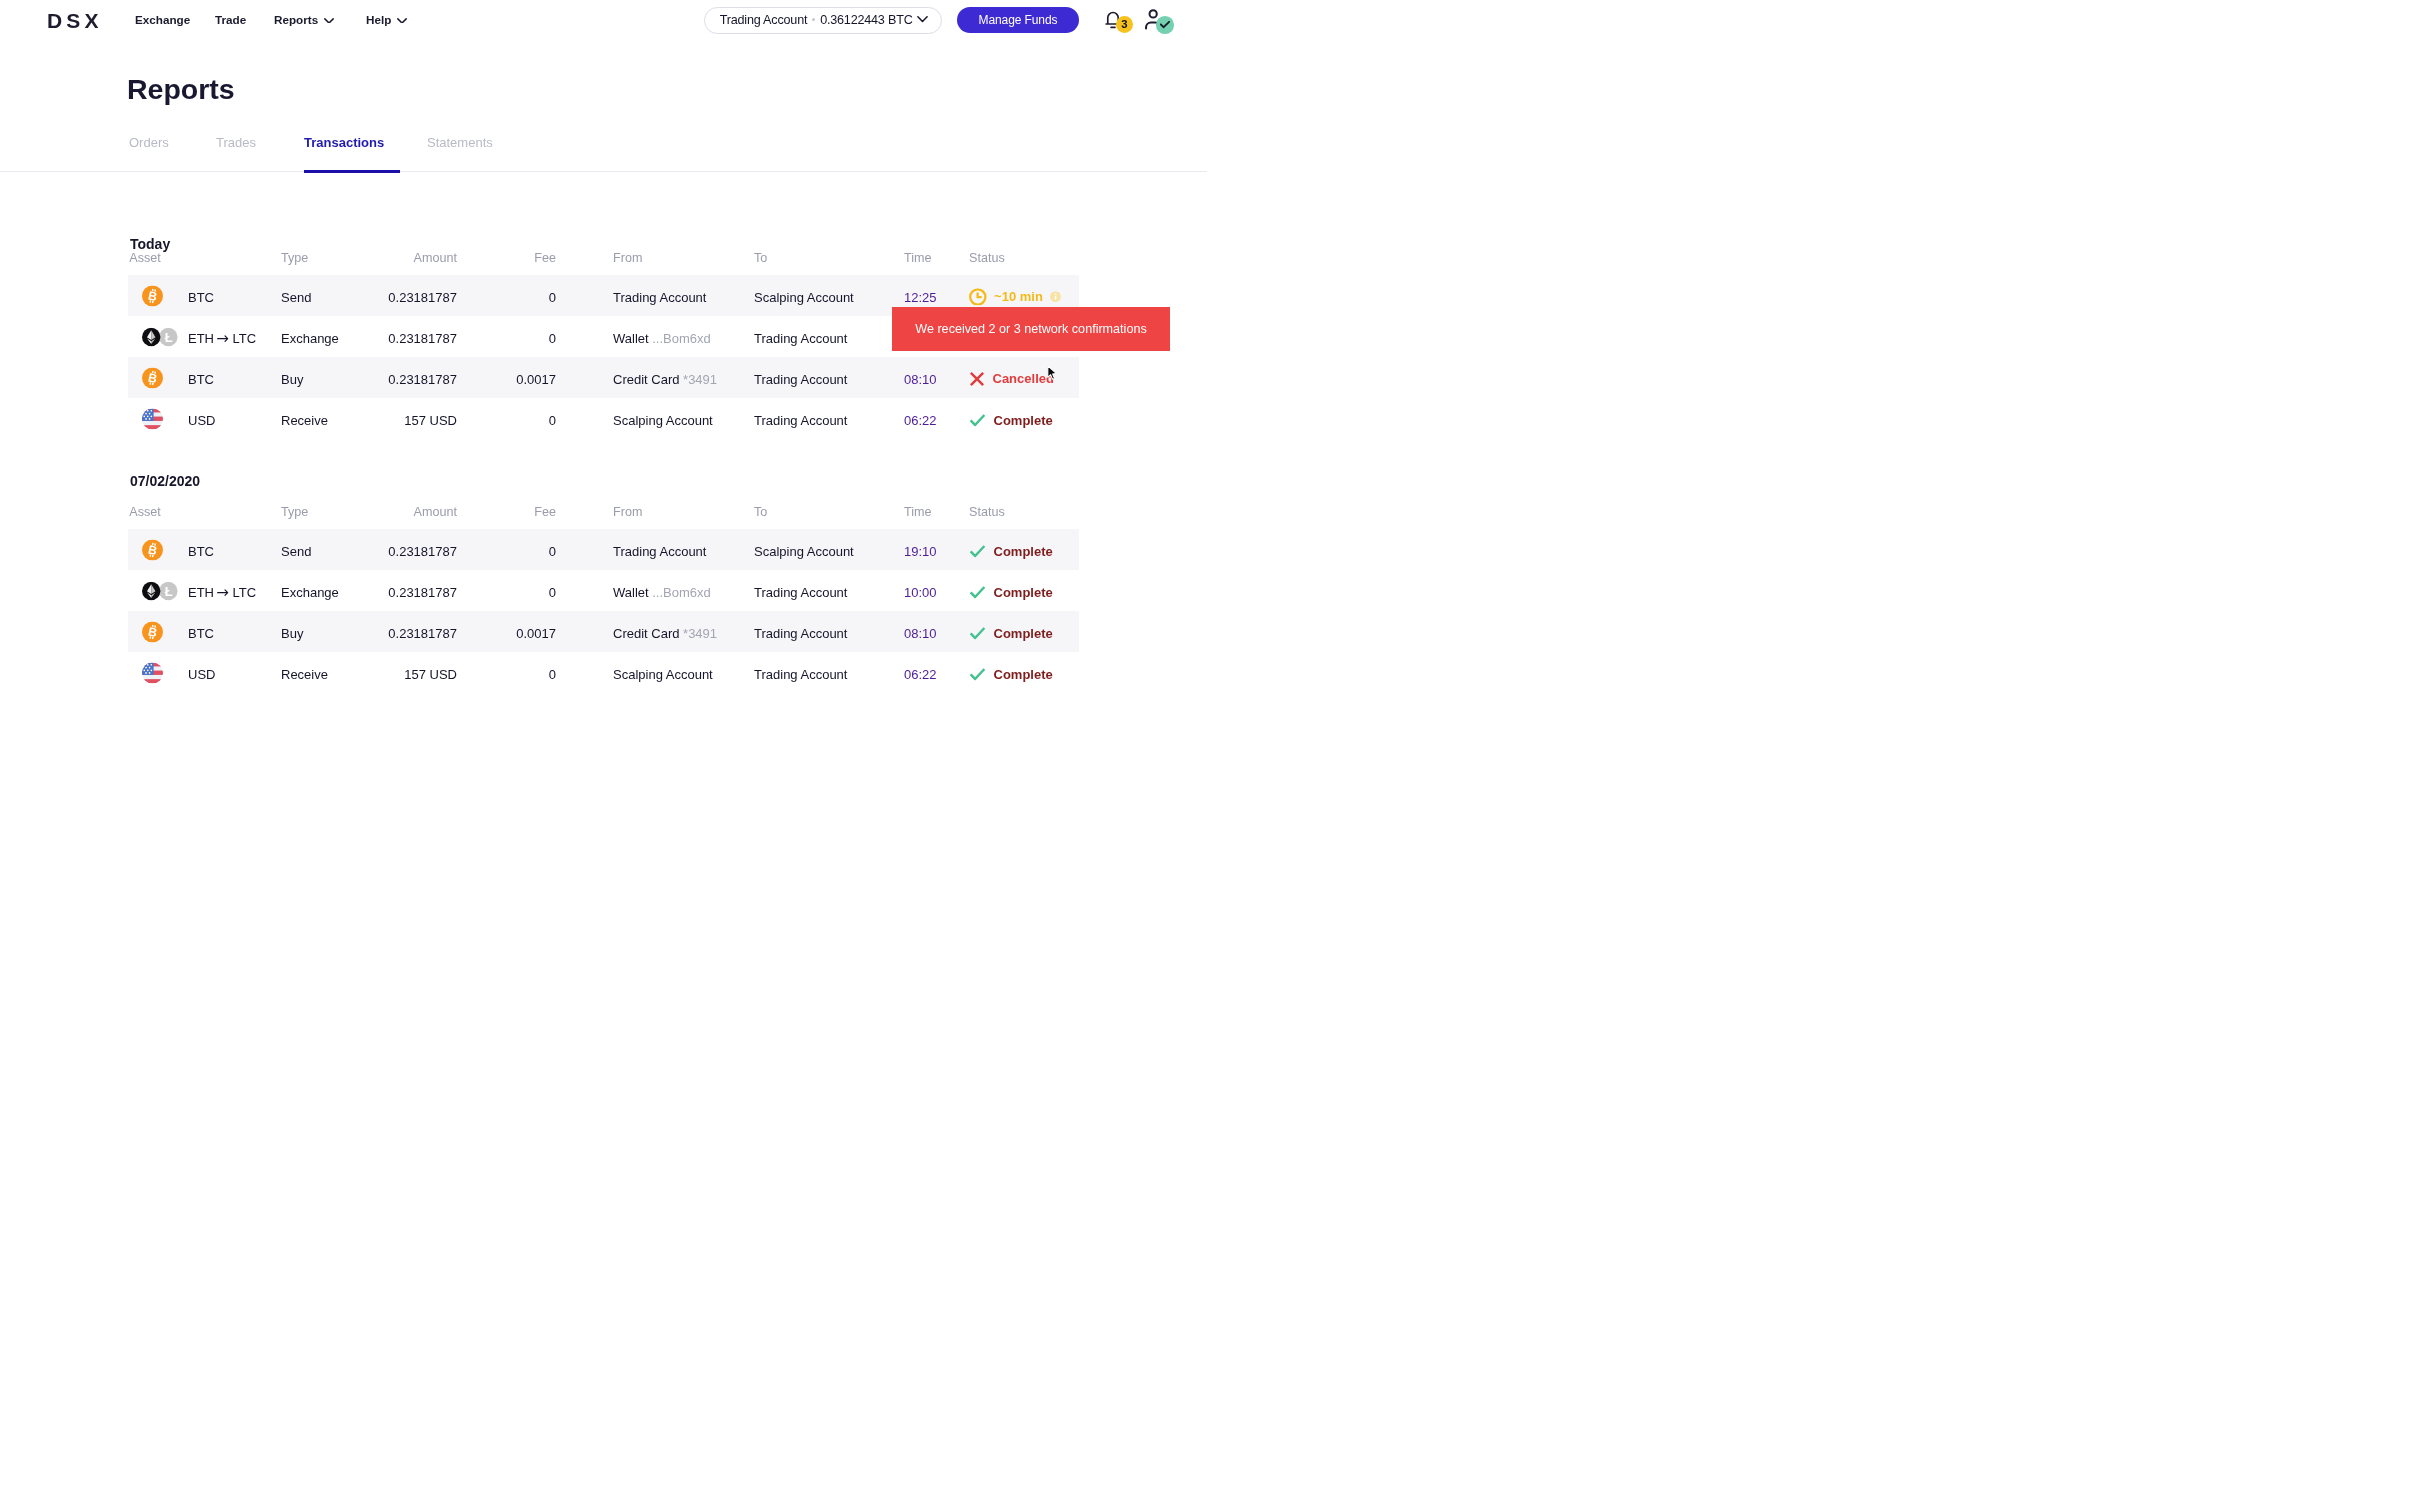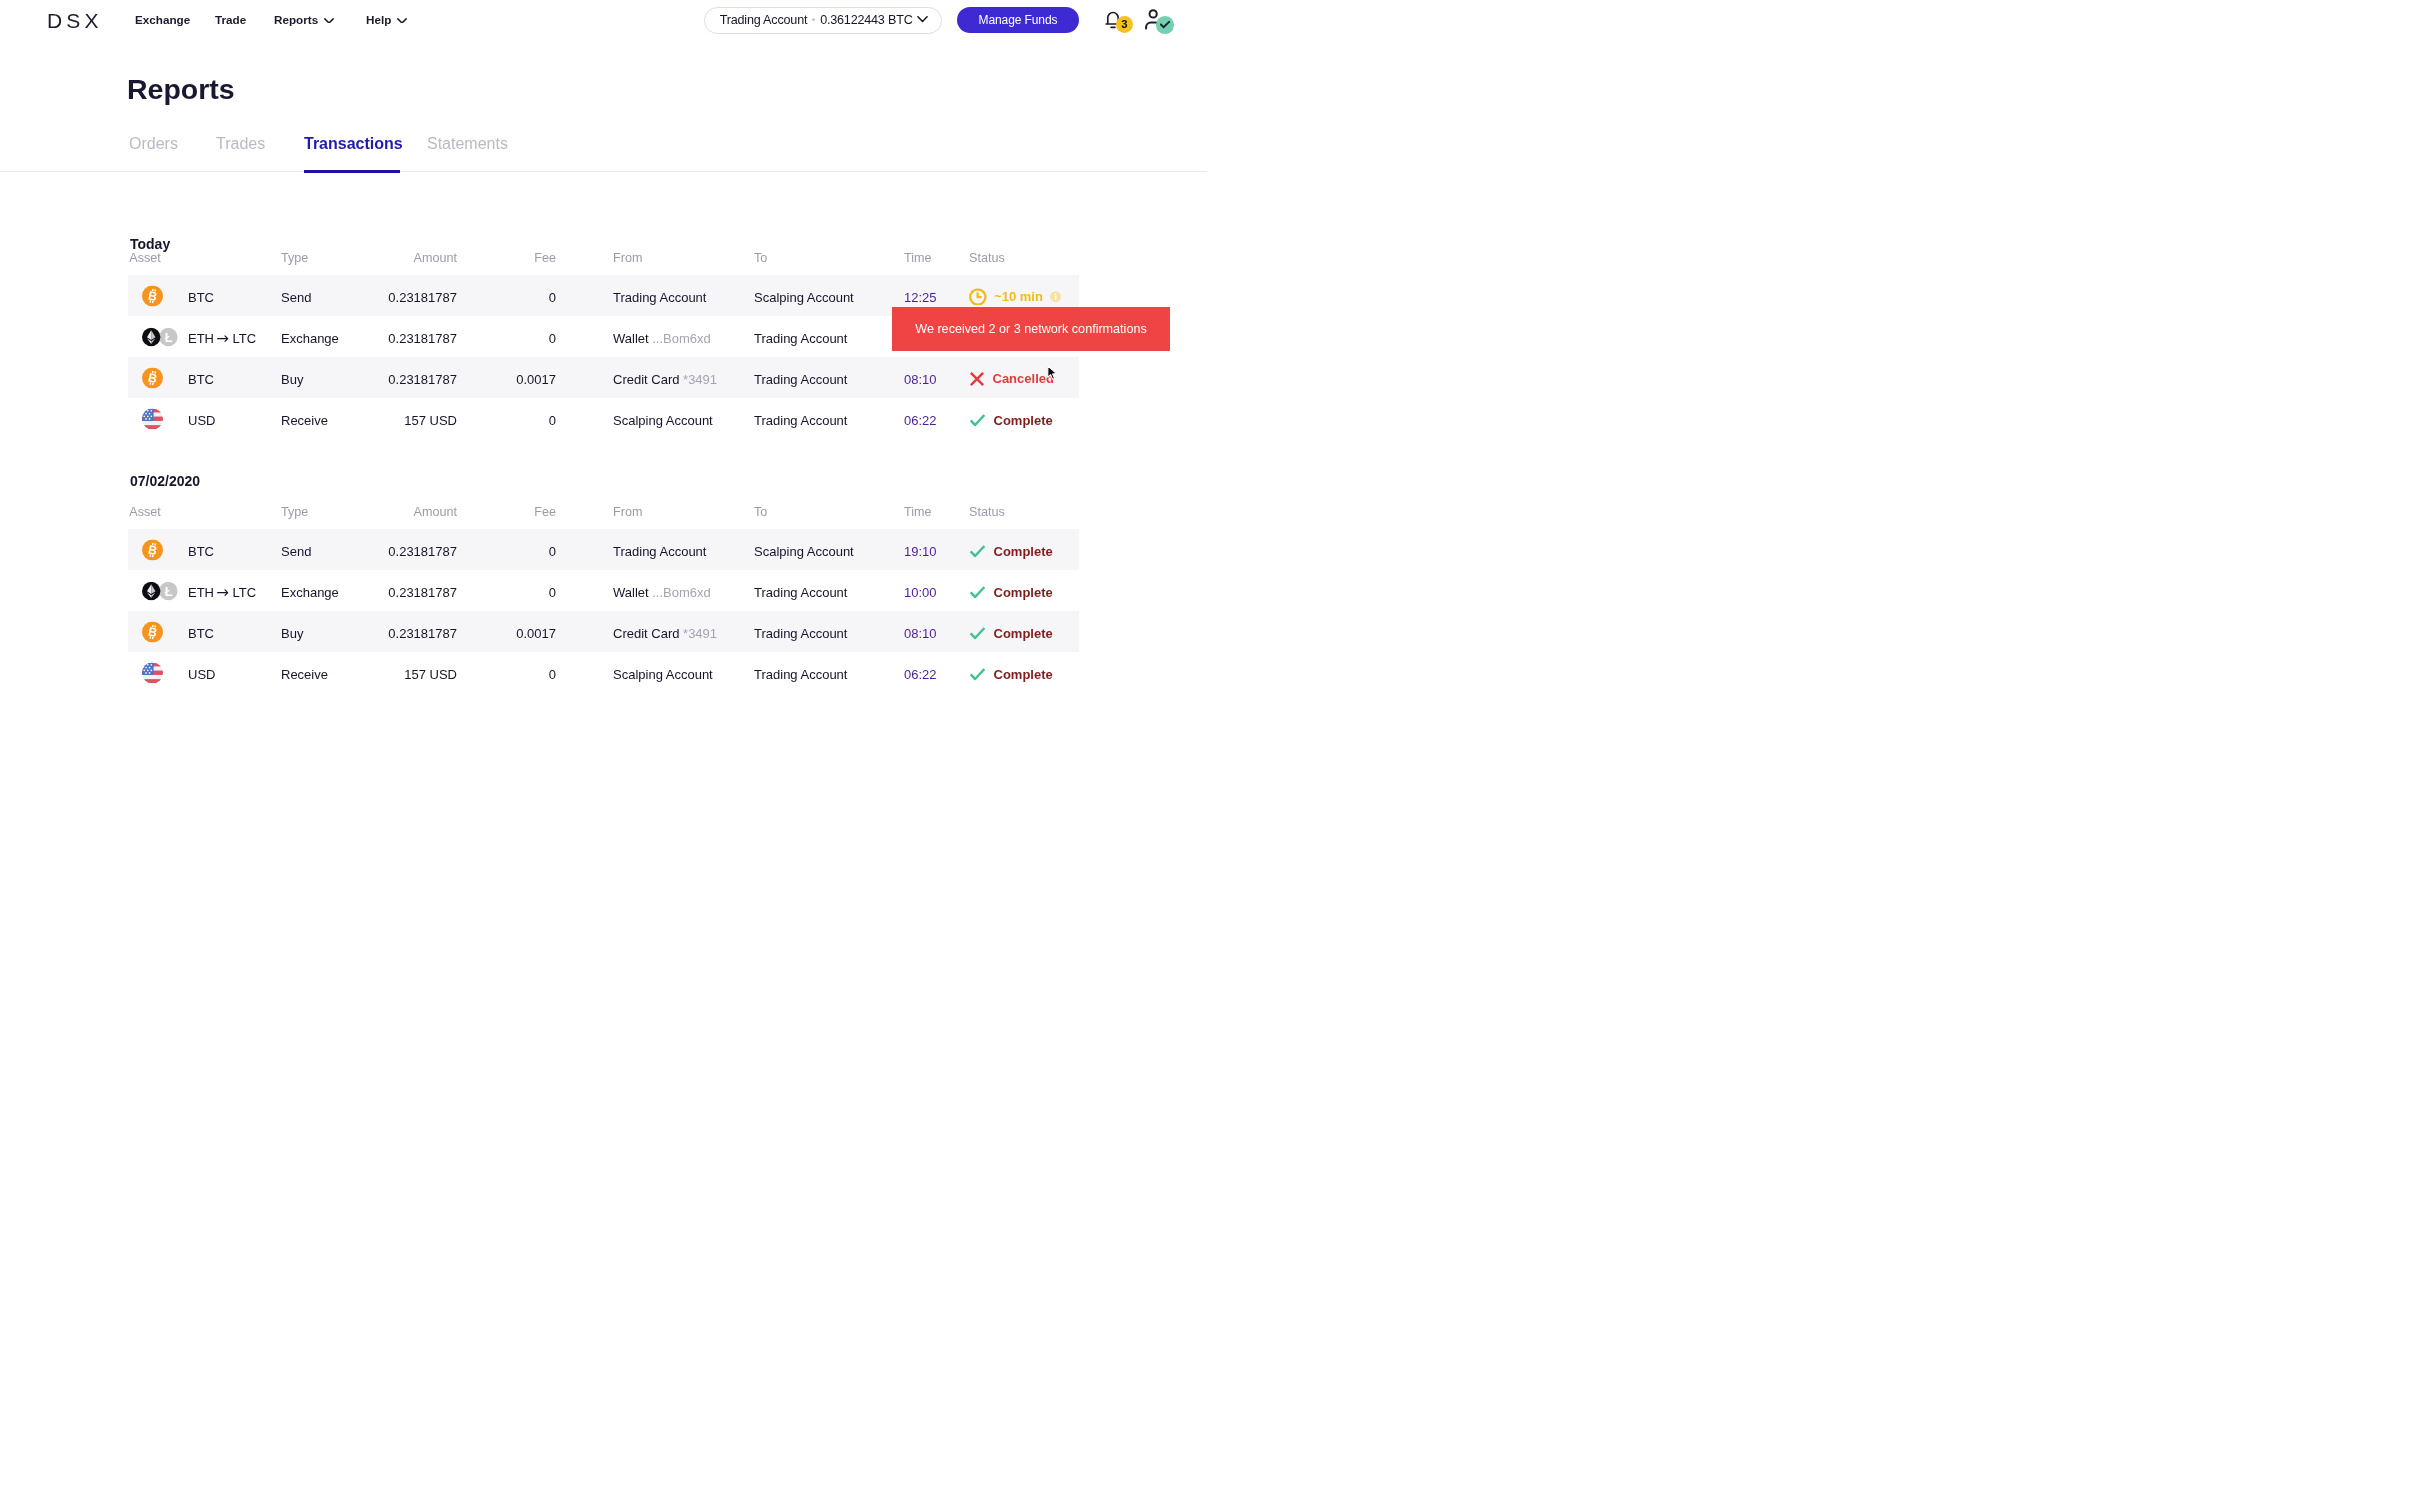--- a/index.html
+++ b/index.html
@@ -7,21 +7,21 @@
   #page { position:relative; width:1207px; height:754px; overflow:hidden; background:#fff; color:#16152a; }
   .abs { position:absolute; }
   
   .navlink { position:absolute; top:13.4px; height:13.4px; line-height:13.4px; font-size:11.7px; font-weight:600; color:#1b1a2e; white-space:nowrap; }
   .chev { display:inline-block; vertical-align:middle; margin-left:5.9px; margin-top:-1.7px; flex:none; }
   .pill { position:absolute; left:704px; top:6.7px; width:238px; height:27px; border:1.3px solid #dcdde7; border-radius:13.4px; display:flex; align-items:center; justify-content:flex-start; font-size:12.6px; font-weight:500; letter-spacing:-0.2px; color:#16152a; background:#fff; white-space:nowrap; padding:0 12.6px 0 14.7px; }
   .dot { display:inline-block; width:2.9px; height:2.9px; border-radius:1.7px; background:#c6c7d4; margin:0 5px 1.7px 5px; vertical-align:middle; flex:none; }
   .btn { position:absolute; left:957px; top:6.7px; width:122px; height:26.4px; background:#3e2ad2; border-radius:13.4px; color:#fff; font-size:12px; font-weight:400; letter-spacing:-0.1px; display:flex; align-items:center; justify-content:center; }
   
   h1 { position:absolute; left:127px; top:73px; font-size:28.5px; font-weight:700; color:#191831; letter-spacing:0; }
-  .tab { position:absolute; top:135px; font-size:16px; font-weight:500; color:#b8bac6; white-space:nowrap; }
+  .tab { position:absolute; top:135px; font-size:13px; font-weight:500; color:#b8bac6; white-space:nowrap; }
   .tab.active { color:#211bae; font-weight:700; }
   .tabline { position:absolute; left:0; top:171px; width:1207px; height:0.8px; background:#e9e9f0; }
   .tabunder { position:absolute; left:304px; top:170px; width:96px; height:2.5px; background:#1d10a6; }
   
   .sechead { position:absolute; left:128px; font-size:14px; font-weight:700; color:#16152a; }
   .thead  { position:absolute; left:128px; width:951px; height:17px; }
   .thead span { position:absolute; top:0; font-size:12.6px; color:#9a9cab; }
   .row { position:absolute; left:128px; width:951px; height:41px; }
   .row.alt { background:#f6f6f9; }
   .cell { position:absolute; top:calc(50% + 1.3px); transform:translateY(-50%); font-size:13px; color:#16152a; white-space:nowrap; }
@@ -38,21 +38,21 @@
   .icon1 { position:absolute; left:14px; top:calc(50% + 0.8px); transform:translateY(-50%); }
   .st-green { color:#7f1d1d; }
   .st-red { color:#e23b3b;align-items:center; }
   .st-yellow { color:#f4ba17; }
   .tooltip { position:absolute; left:892px; top:307px; width:278px; height:44px; background:#ef4444; color:#fff; font-size:12.6px; display:flex; align-items:center; justify-content:center; z-index:5; }
 </style>
 </head>
 <body>
 <div id="page">
 
-  <div class="navlink" id="logo" style="left:47px; top:14.2px; font-size:21px; font-weight:400; letter-spacing:4.2px; color:#1e1c2e;">DSX</div>
+  <div class="navlink" id="logo" style="left:47px; top:14.2px; font-size:21px; font-weight:700; letter-spacing:4.2px; color:#1e1c2e;">DSX</div>
   <div class="navlink" style="left:135px;">Exchange</div>
   <div class="navlink" style="left:215px;">Trade</div>
   <div class="navlink" style="left:274px;">Reports<svg class="chev" width="10" height="5.9" viewBox="0 0 12 7" fill="none">
         <path d="M1 1l5 5 5-5" stroke="#1b1a2e" stroke-width="1.8" stroke-linecap="round" stroke-linejoin="round"></path>
       </svg></div>
   <div class="navlink" style="left:366px;">Help<svg class="chev" width="10" height="5.9" viewBox="0 0 12 7" fill="none">
         <path d="M1 1l5 5 5-5" stroke="#1b1a2e" stroke-width="1.8" stroke-linecap="round" stroke-linejoin="round"></path>
       </svg></div>
 
   <div class="pill">Trading Account<span class="dot"></span>0.36122443 BTC<svg class="chev" width="11" height="6.7" viewBox="0 0 13 8" fill="none" style="margin-left:auto;">

